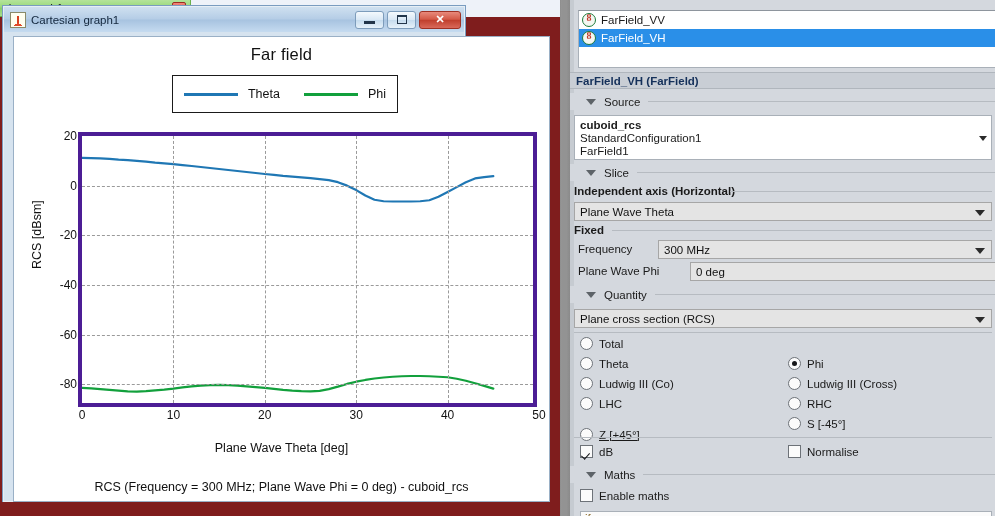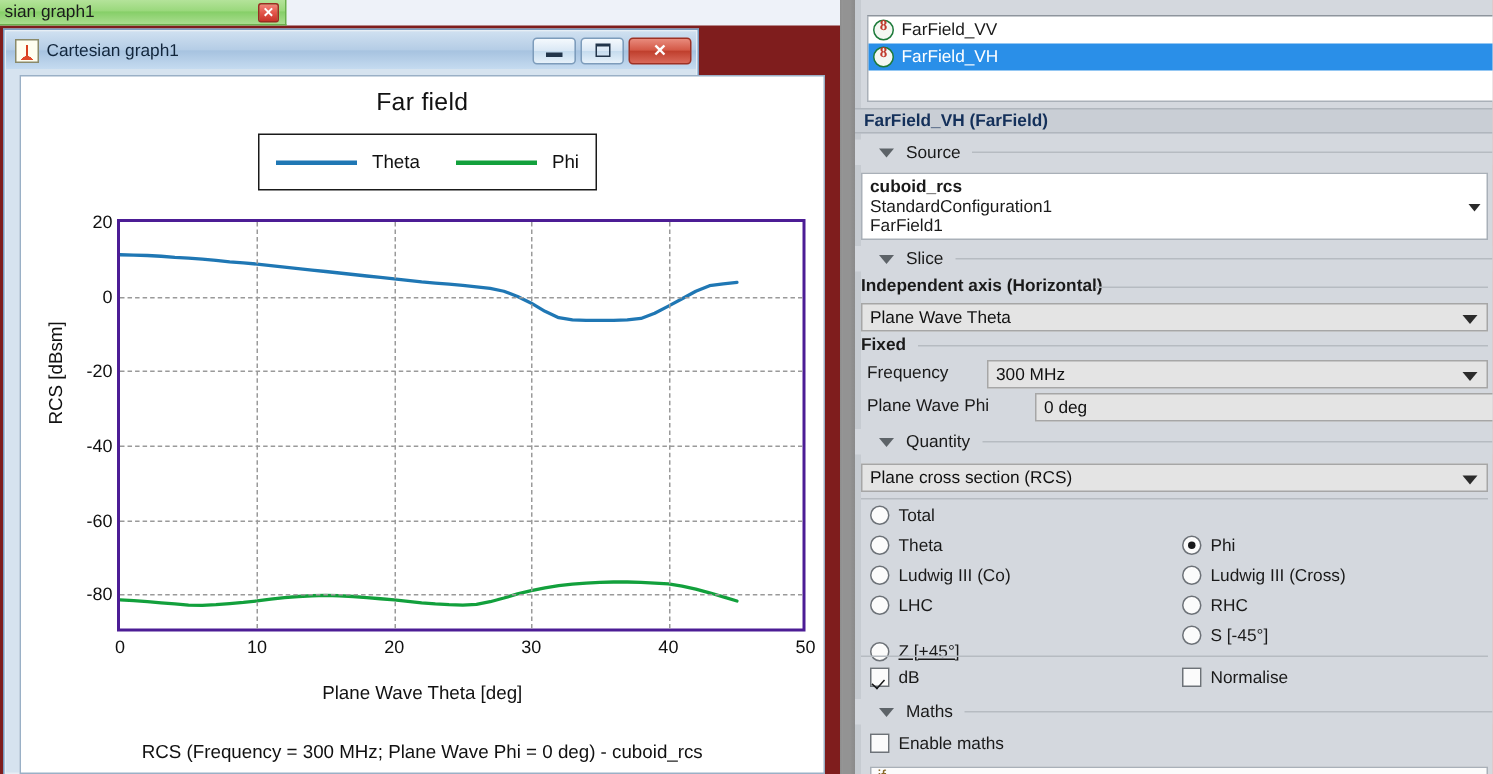--- a/index.html
+++ b/index.html
@@ -38,21 +38,21 @@
     background: linear-gradient(to bottom,#f2877a 0%,#e2554a 50%,#c8342a 100%);
     border: 1px solid #9c2b22;
     border-radius: 2px;
     color: #fff; font-size: 9px; font-weight: bold;
     display: flex; align-items: center; justify-content: center;
     line-height: 1;
   }
 
   
   #graph-window {
-    position: absolute; left: 2px; top: 19px; width: 464px; height: 497px;
+    position: absolute; left: 2px; top: 5px; width: 464px; height: 497px;
     background: #d6e3ef;
     border: 1px solid #7a9cc0;
     border-bottom: none;
     box-shadow: 0 0 0 1px rgba(255,255,255,0.4) inset;
   }
   #graph-titlebar {
     position: absolute; left: 1px; top: 1px; right: 1px; height: 25px;
     background: linear-gradient(to bottom,#cfe0f0 0%,#b5cde6 48%,#a7c3e0 52%,#c5dbf0 100%);
     display: flex; align-items: center;
     padding: 0 3px 0 6px;
@@ -105,21 +105,21 @@
     border: 1px solid #1a1a1a; background: #fff;
     display: flex; align-items: center; justify-content: center; gap: 0px;
   }
   .legend-entry { display: flex; align-items: center; }
   .legend-swatch { width: 54px; height: 3px; display: block; }
   .legend-label { font-size: 12.5px; color: #111; margin-left: 10px; }
   #legend-gap { width: 24px; }
 
   #plot-frame {
     position: absolute; left: 64px; top: 95px; width: 459px; height: 275px;
-    border: 2px solid #4c1d95;
+    border: 4px solid #4c1d95;
     background: #fff;
   }
   .grid-h { position: absolute; left: 0; width: 100%; height: 0;
     border-top: 1px dashed #9a9a9a; }
   .grid-v { position: absolute; top: 0; height: 100%; width: 0;
     border-left: 1px dashed #9a9a9a; }
 
   .ytick { position: absolute; right: 100%; margin-right: 5px;
     transform: translateY(-50%); font-size: 12px; color: #111; white-space: nowrap;}
   .xtick { position: absolute; top: 100%; margin-top: 5px;

